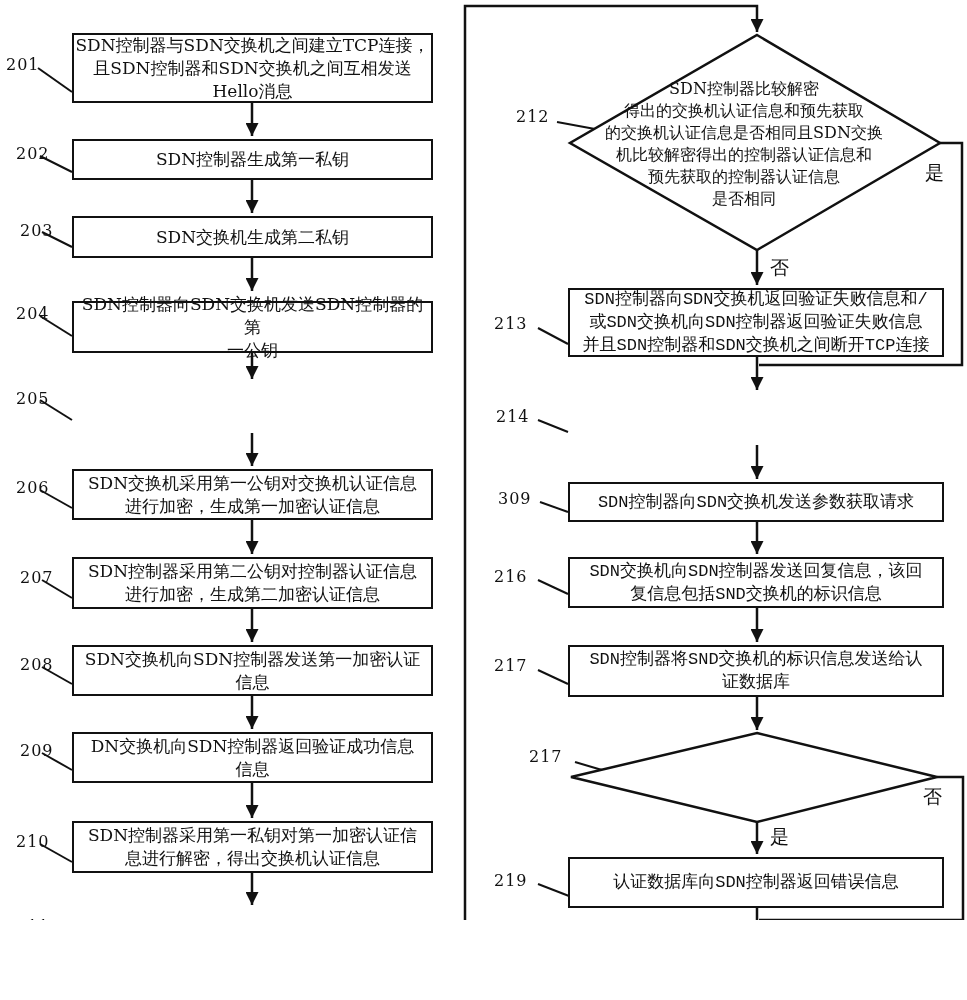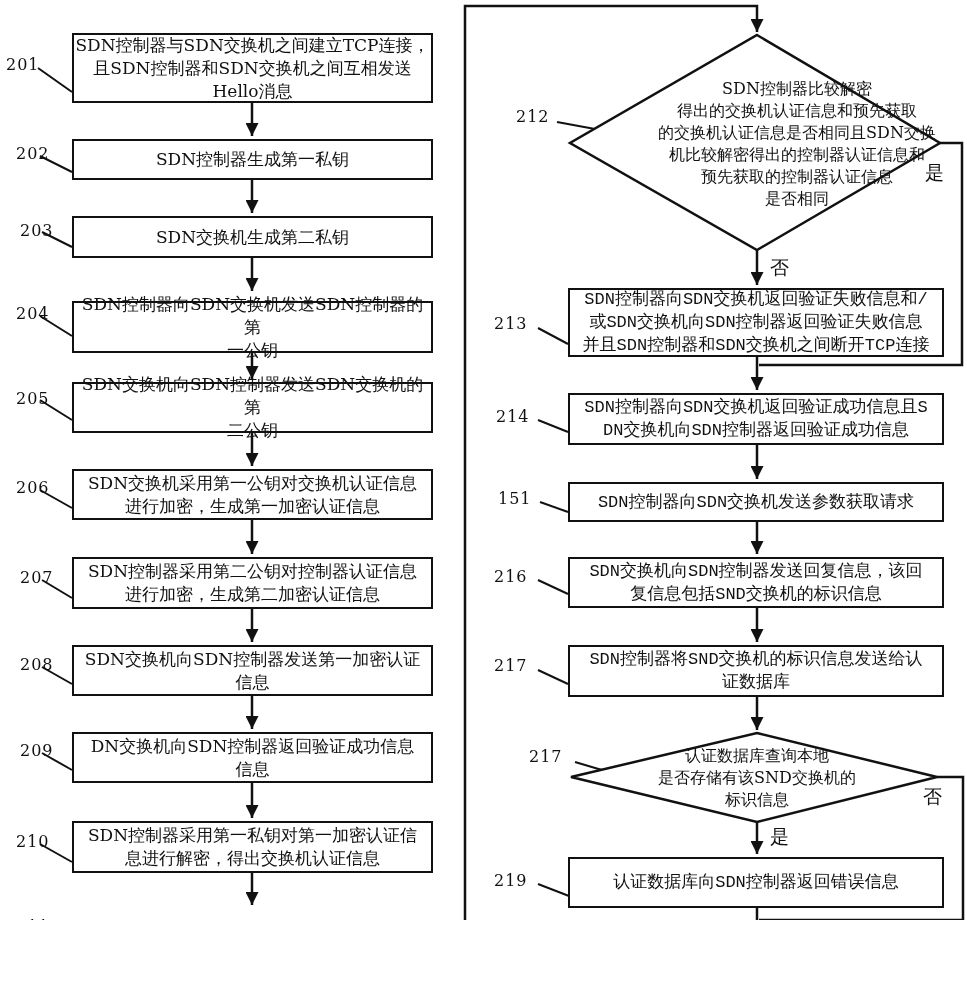--- a/index.html
+++ b/index.html
@@ -91,71 +91,64 @@
     </g>
   </svg>
 
   <div class="box lbox" style="top:33px;height:70px">SDN控制器与SDN交换机之间建立TCP连接，
 且SDN控制器和SDN交换机之间互相发送
 Hello消息</div>
   <div class="box lbox" style="top:139px;height:41px">SDN控制器生成第一私钥</div>
   <div class="box lbox" style="top:216px;height:42px">SDN交换机生成第二私钥</div>
   <div class="box lbox" style="top:301px;height:52px">SDN控制器向SDN交换机发送SDN控制器的第
 一公钥</div>
-  <div class="box lbox" style="top:382px;height:51px">SDN交换机向SDN控制器发送SDN交换机的第
-二公钥</div>
   <div class="box lbox" style="top:469px;height:51px">SDN交换机采用第一公钥对交换机认证信息
 进行加密，生成第一加密认证信息</div>
   <div class="box lbox" style="top:557px;height:52px">SDN控制器采用第二公钥对控制器认证信息
 进行加密，生成第二加密认证信息</div>
   <div class="box lbox" style="top:645px;height:51px">SDN交换机向SDN控制器发送第一加密认证
 信息</div>
   <div class="box lbox" style="top:732px;height:51px">DN交换机向SDN控制器返回验证成功信息
 信息</div>
   <div class="box lbox" style="top:821px;height:52px">SDN控制器采用第一私钥对第一加密认证信
 息进行解密，得出交换机认证信息</div>
 
   <div class="box rbox" style="top:288px;height:69px">SDN控制器向SDN交换机返回验证失败信息和/
 或SDN交换机向SDN控制器返回验证失败信息
 并且SDN控制器和SDN交换机之间断开TCP连接</div>
-  <div class="box rbox" style="top:393px;height:52px">SDN控制器向SDN交换机返回验证成功信息且S
-DN交换机向SDN控制器返回验证成功信息</div>
   <div class="box rbox" style="top:482px;height:40px">SDN控制器向SDN交换机发送参数获取请求</div>
   <div class="box rbox" style="top:557px;height:51px">SDN交换机向SDN控制器发送回复信息，该回
 复信息包括SND交换机的标识信息</div>
   <div class="box rbox" style="top:645px;height:52px">SDN控制器将SND交换机的标识信息发送给认
 证数据库</div>
   <div class="box rbox" style="top:857px;height:51px">认证数据库向SDN控制器返回错误信息</div>
 
-  <div class="dtext" style="left:797px;top:144px;width:340px">SDN控制器比较解密
+  <div class="dtext" style="left:744px;top:144px;width:340px">SDN控制器比较解密
 得出的交换机认证信息和预先获取
 的交换机认证信息是否相同且SDN交换
 机比较解密得出的控制器认证信息和
 预先获取的控制器认证信息
 是否相同</div>
-  <div class="dtext" style="left:757px;top:778px;width:270px">认证数据库查询本地
-是否存储有该SND交换机的
-标识信息</div>
 
   <div class="num" style="left:6px;top:55px">201</div>
   <div class="num" style="left:16px;top:144px">202</div>
   <div class="num" style="left:20px;top:221px">203</div>
   <div class="num" style="left:16px;top:304px">204</div>
   <div class="num" style="left:16px;top:389px">205</div>
   <div class="num" style="left:16px;top:478px">206</div>
   <div class="num" style="left:20px;top:568px">207</div>
   <div class="num" style="left:20px;top:655px">208</div>
   <div class="num" style="left:20px;top:741px">209</div>
   <div class="num" style="left:16px;top:832px">210</div>
   <div class="num" style="left:16px;top:917px">211</div>
 
   <div class="num" style="left:516px;top:107px">212</div>
   <div class="num" style="left:494px;top:314px">213</div>
   <div class="num" style="left:496px;top:407px">214</div>
-  <div class="num" style="left:498px;top:489px">151</div>
+  <div class="num" style="left:498px;top:489px">309</div>
   <div class="num" style="left:494px;top:567px">216</div>
   <div class="num" style="left:494px;top:656px">217</div>
   <div class="num" style="left:529px;top:747px">217</div>
   <div class="num" style="left:494px;top:871px">219</div>
   <div class="num" style="left:492px;top:957px">220</div>
 
   <div class="branch" style="left:925px;top:160px">是</div>
   <div class="branch" style="left:770px;top:255px">否</div>
   <div class="branch" style="left:923px;top:784px">否</div>
   <div class="branch" style="left:770px;top:824px">是</div>

